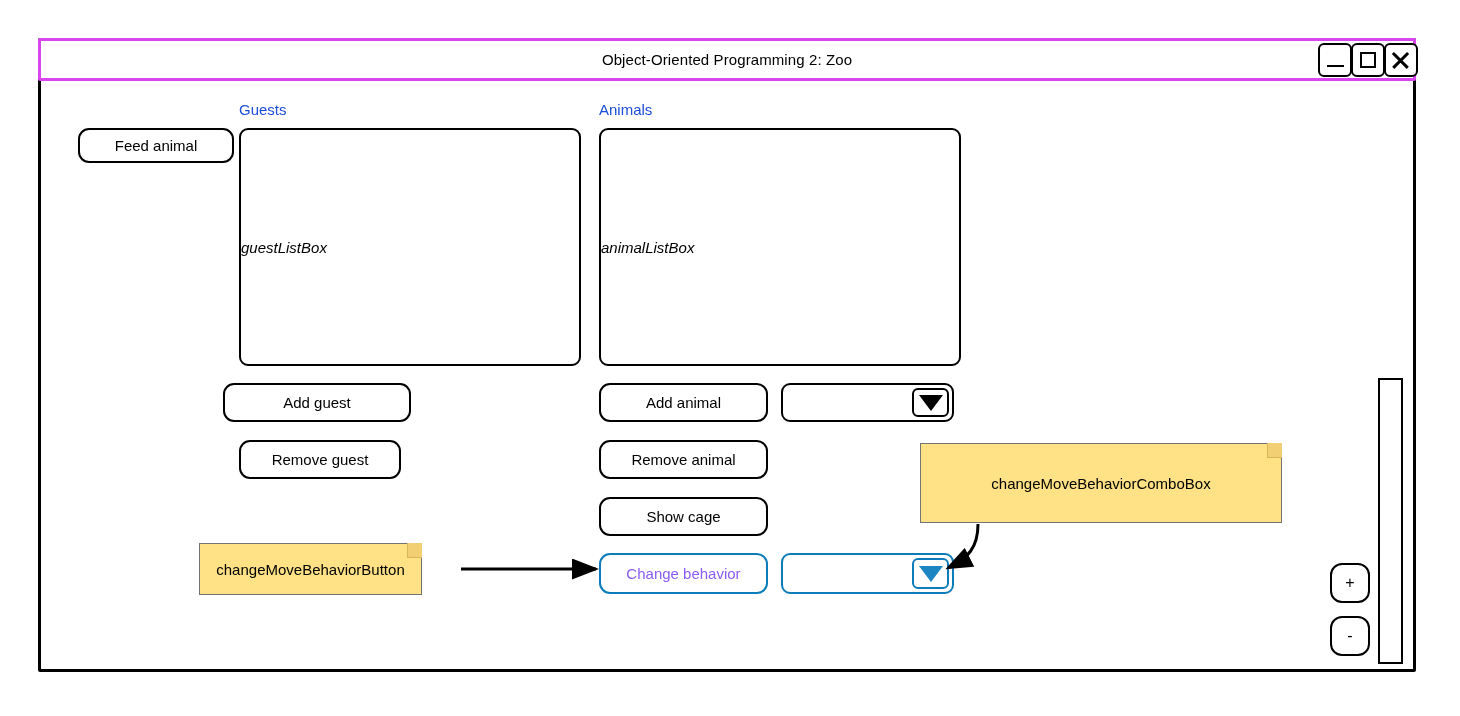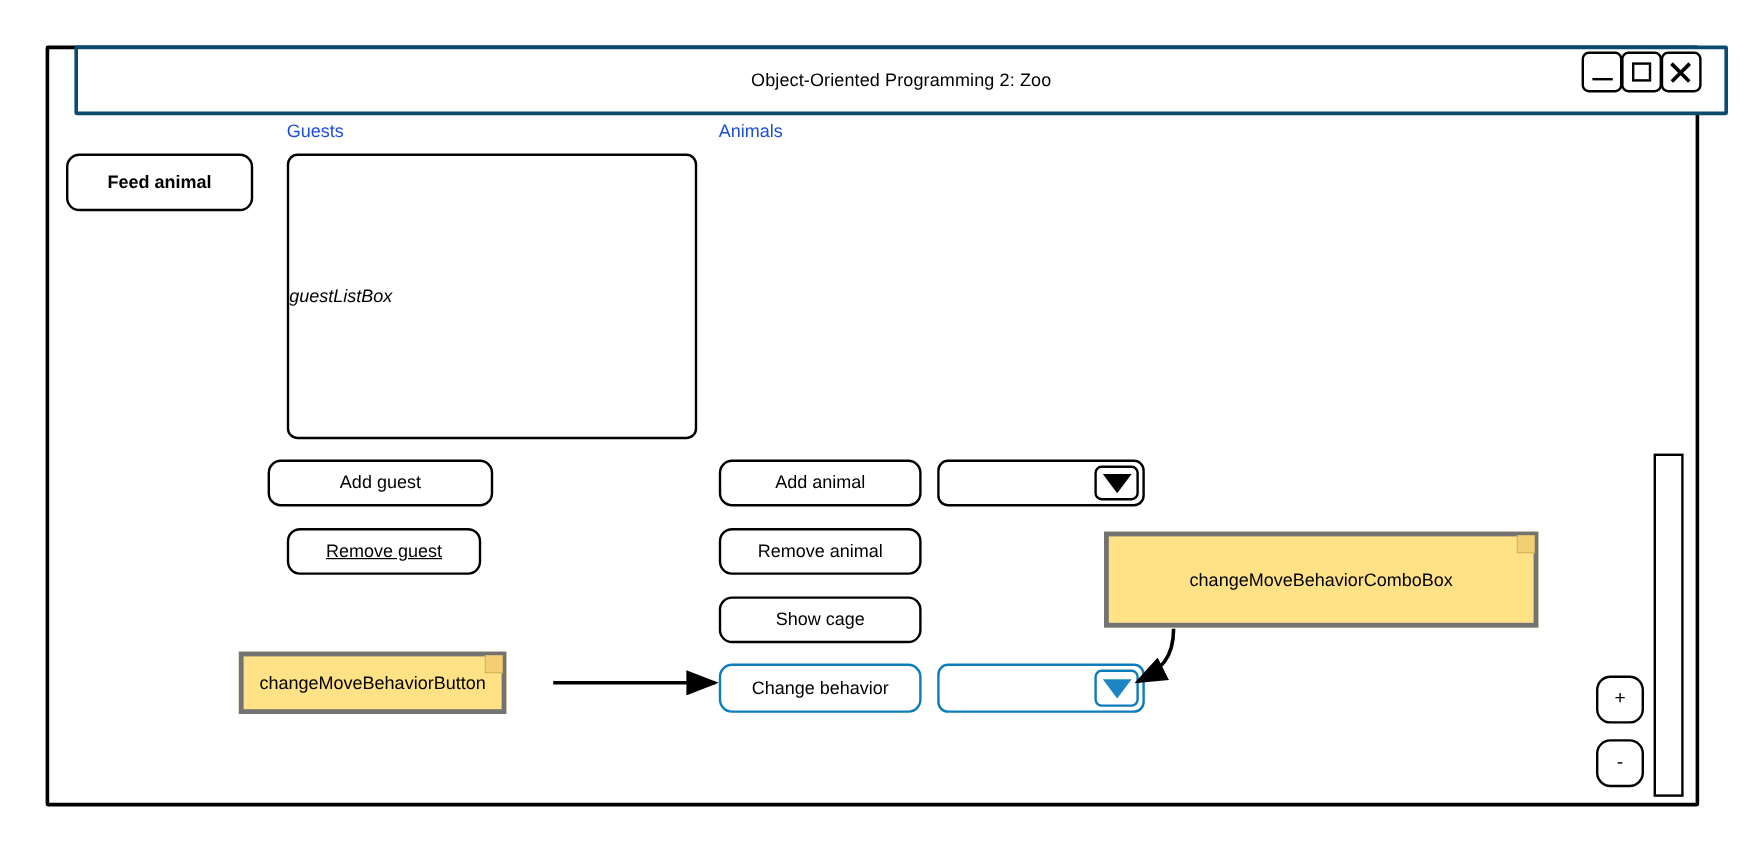--- a/index.html
+++ b/index.html
@@ -34,30 +34,29 @@
     border: 3px solid #000000;
     background: #ffffff;
     box-sizing: border-box;
     border-radius: 2px;
   }
   .title-bar {
     position: absolute;
     left: 38px;
     top: 38px;
     width: 1378px;
-    height: 58px;
-    border: 3px solid #0c4a6e;
+    height: 43px;
+    border: 3px solid #d946ef;
     border-bottom-width: 3px;
     background: #ffffff;
     box-sizing: border-box;
     display: flex;
     align-items: center;
     justify-content: center;
     border-radius: 2px;
-    margin-left: 24px;
   }
   .title-text {
     font-size: 15px;
     line-height: 1;
     color: #000000;
     letter-spacing: 0.1px;
   }
 
   .win-buttons {
     position: absolute;
@@ -120,21 +119,21 @@
     box-sizing: border-box;
     display: flex;
     align-items: center;
     justify-content: center;
     font-size: 15px;
     color: #000000;
     cursor: default;
   }
   .btn.accent {
     border-color: #0d7cba;
-    color: #000000;
+    color: #8b5cf6;
   }
 
   .listbox {
     position: absolute;
     border: 2.5px solid #000000;
     border-radius: 9px;
     background: #ffffff;
     box-sizing: border-box;
     display: flex;
     align-items: center;
@@ -197,21 +196,21 @@
     position: absolute;
     background: #ffe186;
     box-sizing: border-box;
     font-size: 15px;
     color: #000000;
     display: flex;
     align-items: center;
     justify-content: center;
     text-align: center;
     padding: 0 14px;
-    border: 4px solid #737373;
+    border: 1px solid #737373;
   }
   .note .fold {
     position: absolute;
     top: -1px;
     right: -1px;
     width: 15px;
     height: 15px;
     background: #f2cf73;
     border-left: 1px solid #d6b656;
     border-bottom: 1px solid #d6b656;
@@ -268,40 +267,43 @@
       <span class="glyph-min"></span>
     </div>
     <div class="win-btn">
       <span class="glyph-max"></span>
     </div>
     <div class="win-btn">
       <span class="glyph-close"></span>
     </div>
   </div>
 
-  <div class="btn" style="left:55px; top:128px; width:156px; height:48px;font-weight:bold;">
+  <div class="btn" style="left:78px; top:128px; width:156px; height:35px;">
     <span>Feed animal</span>
   </div>
 
   <span class="field-label" style="left:239px; top:101px;">Guests</span>
 
   <div class="listbox" style="left:239px; top:128px; width:342px; height:238px;">
     <span>guestListBox</span>
   </div>
 
   <div class="btn" style="left:223px; top:383px; width:188px; height:39px;">
     <span>Add guest</span>
   </div>
 
-  <div class="btn" style="left:239px; top:440px; width:162px; height:39px;text-decoration:underline;">
+  <div class="btn" style="left:239px; top:440px; width:162px; height:39px;">
     <span>Remove guest</span>
   </div>
 
   <span class="field-label" style="left:599px; top:101px;">Animals</span>
 
+  <div class="listbox" style="left:599px; top:128px; width:362px; height:238px;">
+    <span>animalListBox</span>
+  </div>
 
   <div class="btn" style="left:599px; top:383px; width:169px; height:39px;">
     <span>Add animal</span>
   </div>
 
   <div class="btn" style="left:599px; top:440px; width:169px; height:39px;">
     <span>Remove animal</span>
   </div>
 
   <div class="btn" style="left:599px; top:497px; width:169px; height:39px;">

